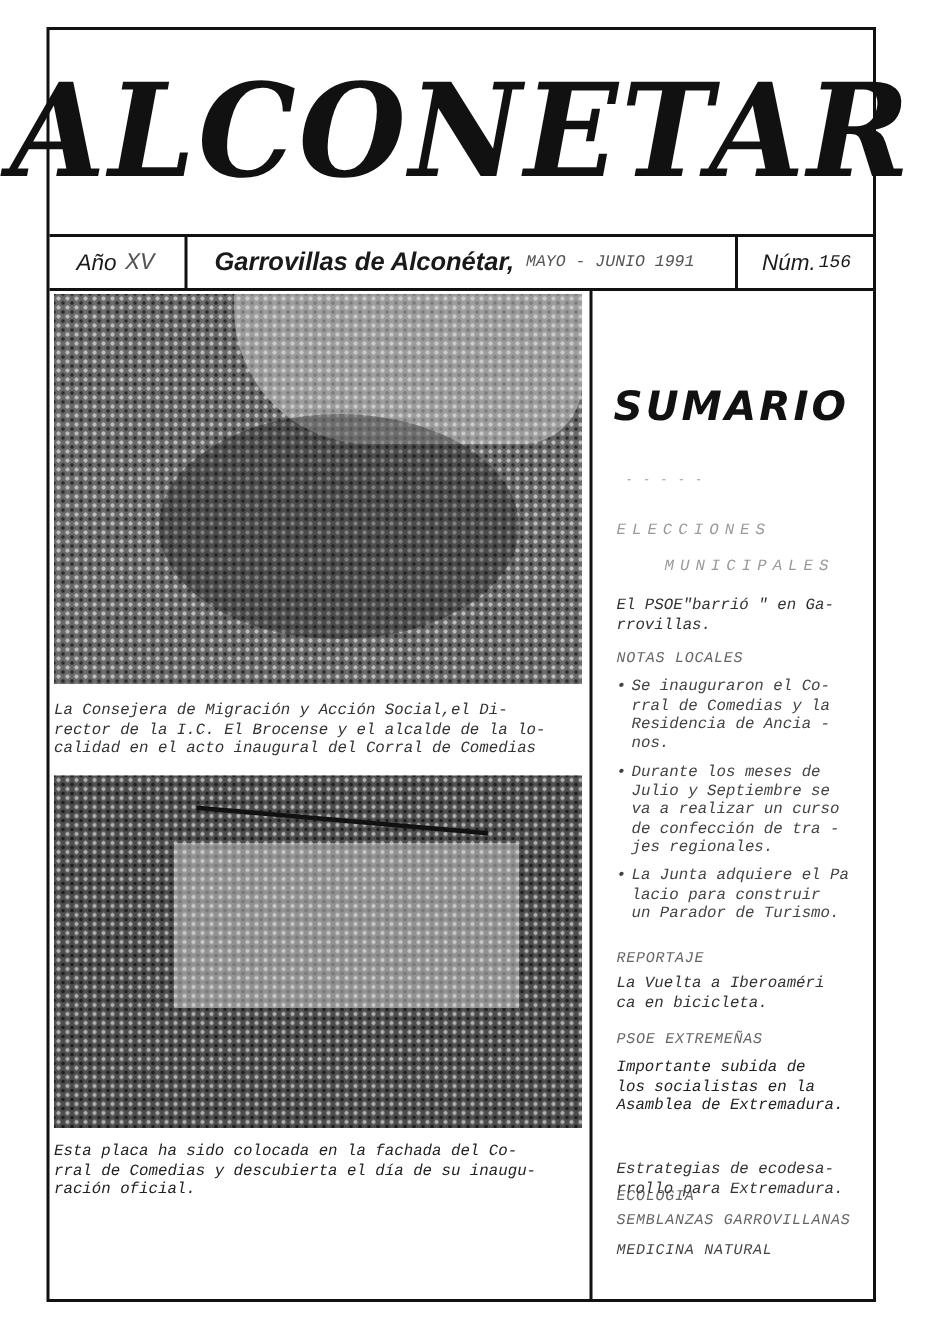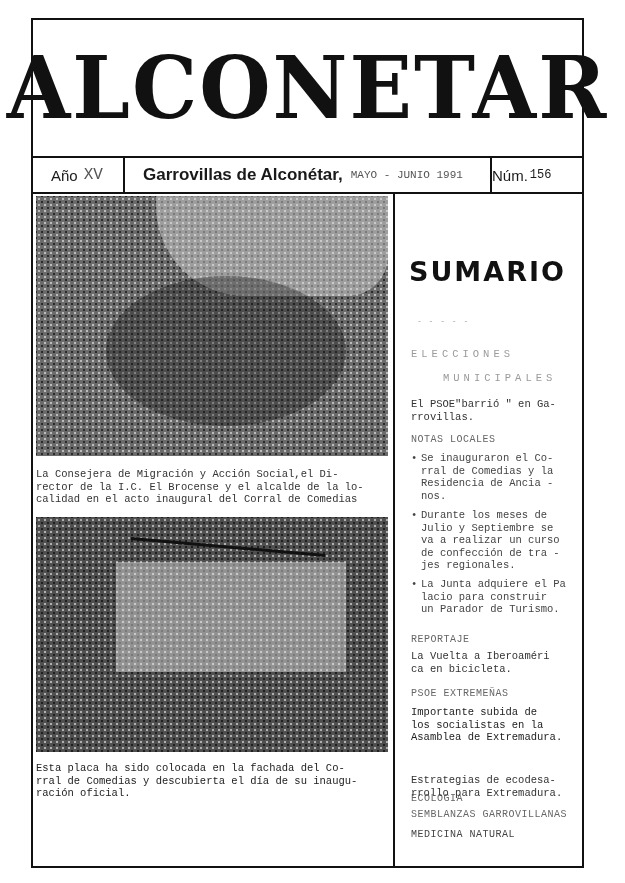--- a/index.html
+++ b/index.html
@@ -1,27 +1,27 @@
 <!DOCTYPE html>
 <html><head>
 <meta charset="utf-8">
 <style>
   html, body { margin: 0; padding: 0; background: #ffffff; }
   body { width: 625px; height: 883px; position: relative; overflow: hidden; font-family: "Liberation Mono", monospace; color: #1a1a1a; }
-  .page { position: absolute; left: 31px; top: 18px; width: 553px; height: 850px; border: 2px solid #111; box-sizing: border-box; }
+  .page { position: absolute; left: 31px; top: 18px; width: 553px; height: 850px; border: 2px solid #111; box-sizing: border-box; font-style: italic; }
   .masthead { position: absolute; left: 0; top: 0; width: 100%; height: 138px; border-bottom: 2px solid #111; box-sizing: border-box; display: flex; align-items: center; justify-content: center; }
   .masthead-title { font-family: "DejaVu Serif", serif; font-weight: 900; font-size: 82px; letter-spacing: 2px; color: #111; transform: scaleY(1.05); }
   .infobar { position: absolute; left: 0; top: 138px; width: 100%; height: 36px; border-bottom: 2px solid #111; box-sizing: border-box; display: flex; justify-content: space-between; }
   .infobar > div { display: flex; align-items: center; box-sizing: border-box; }
   .info-year { width: 92px; border-right: 2px solid #111; padding-left: 18px; font-family: "Liberation Sans", sans-serif; font-size: 15px; }
   .info-year .val { font-family: "Liberation Mono", monospace; font-size: 16px; margin-left: 6px; color: #555; }
   .info-place { width: 367px; border-right: 2px solid #111; padding-left: 18px; }
   .info-place .town { font-family: "Liberation Sans", sans-serif; font-weight: bold; font-size: 17px; }
   .info-place .date { font-family: "Liberation Mono", monospace; font-size: 11px; color: #555; margin-left: 8px; }
-  .info-num { flex: 1; font-family: "Liberation Sans", sans-serif; font-size: 15px; }
+  .info-num { flex: 1; padding-left: 16px; font-family: "Liberation Sans", sans-serif; font-size: 15px; }
   .info-num .val { font-family: "Liberation Mono", monospace; font-size: 12px; margin-left: 2px; }
   .left-col { position: absolute; left: 0; top: 174px; width: 362px; height: 672px; border-right: 2px solid #111; box-sizing: border-box; }
   .photo { position: absolute; left: 3px; width: 352px; background-color: #555;
     background-image: radial-gradient(circle, rgba(255,255,255,0.55) 1.2px, transparent 1.6px), radial-gradient(circle, rgba(0,0,0,0.6) 1.1px, transparent 1.5px);
     background-size: 6px 6px, 6px 6px; background-position: 0 0, 3px 3px; }
   .photo1 { top: 2px; height: 260px; background-color: #6a6a6a; }
   .photo1::before { content: ""; position: absolute; left: 120px; top: 0; width: 232px; height: 100px; background: rgba(220,220,220,0.45); border-radius: 0 0 40px 90px; }
   .photo1::after { content: ""; position: absolute; left: 70px; top: 80px; width: 240px; height: 150px; background: rgba(20,20,20,0.35); border-radius: 50%; }
   .photo2 { top: 323px; height: 235px; background-color: #4e4e4e; }
   .photo2::before { content: ""; position: absolute; left: 80px; top: 45px; width: 230px; height: 110px; background: rgba(230,230,230,0.45); }

